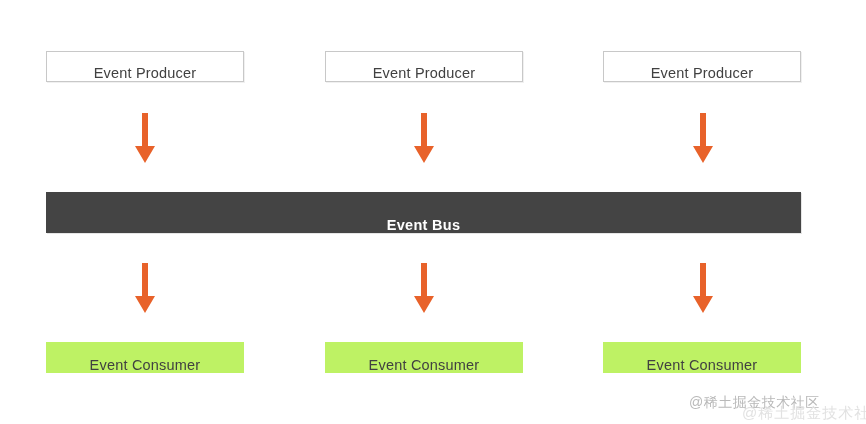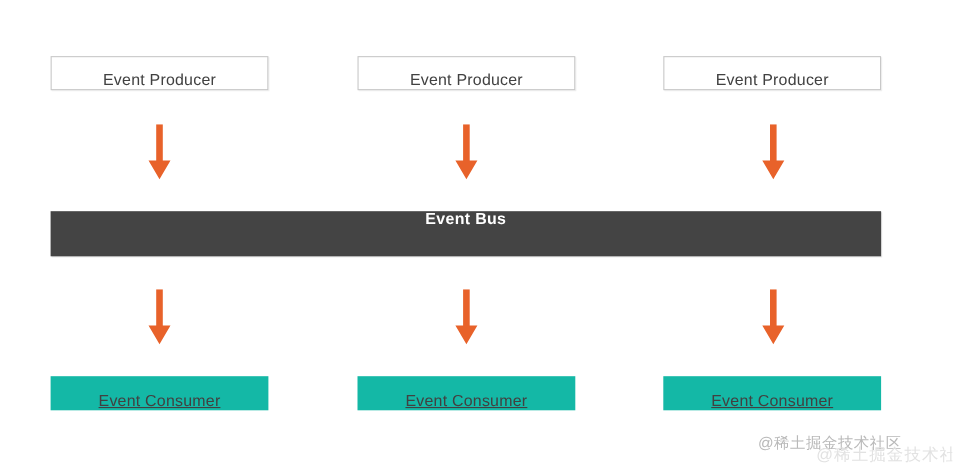--- a/index.html
+++ b/index.html
@@ -29,32 +29,31 @@
     letter-spacing: .2px;
     color: #414141;
     white-space: nowrap;
   }
   .node.producer {
     background: #ffffff;
     border: 1px solid #c8c8c8;
     box-shadow: 1px 1px 0 rgba(0,0,0,.06);
   }
   .node.consumer {
-    background: #14b8a6;
+    background: #bef264;
     border: none;
     color: #414141;
-    text-decoration: underline;
   }
 
   
   .bus {
     position: absolute;
     box-sizing: border-box;
     display: flex;
-    align-items: flex-start;
+    align-items: flex-end;
     justify-content: center;
     background: #444444;
     color: #ffffff;
     font-size: 14.5px;
     font-weight: bold;
     letter-spacing: .3px;
     white-space: nowrap;
     box-shadow: 1px 1px 0 rgba(0,0,0,.10);
   }
 

